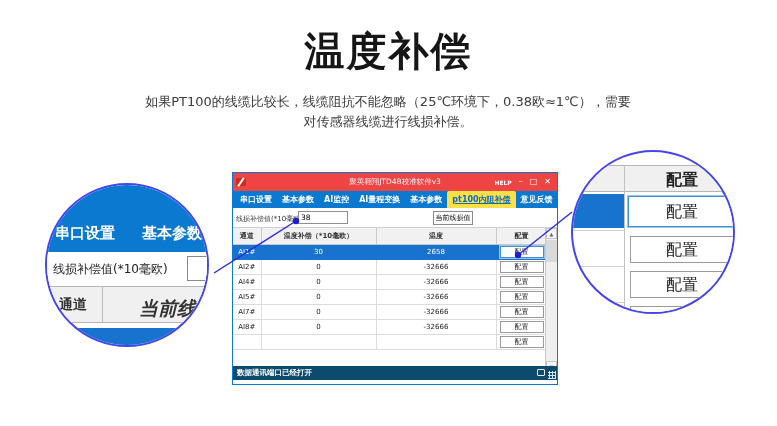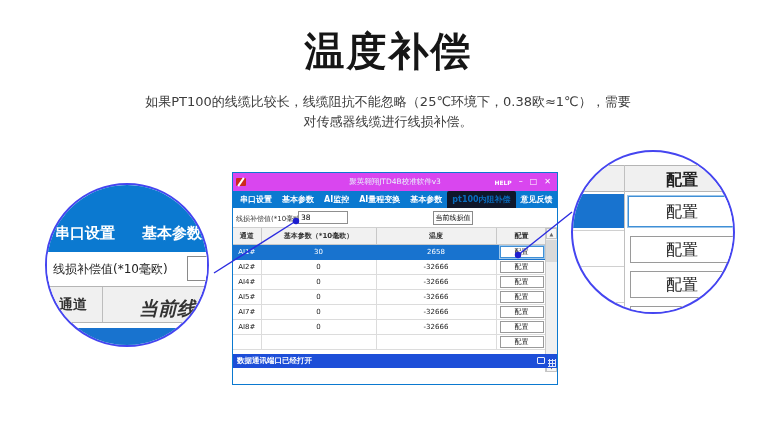--- a/index.html
+++ b/index.html
@@ -8,33 +8,33 @@
 
   
   .page-title { position:absolute; top:24px; left:0; width:777px; text-align:center;
     font-size:40px; font-weight:700; color:#161616; letter-spacing:2px; }
   .page-desc { position:absolute; top:92px; left:58px; width:660px; text-align:center;
     font-size:13px; line-height:1.55; color:#3c3c3c; }
 
   
   .window { position:absolute; left:232px; top:172px; width:326px; height:213px;
     background:#fff; border:1px solid #0b79d0; font-size:7px; }
-  .titlebar { position:absolute; left:0; top:0; width:100%; height:18px; background:#d946ef;
+  .titlebar { position:absolute; left:0; top:0; width:100%; height:18px; background:#ef4444;
     display:flex; align-items:center; color:#fff; }
   .logo { width:10px; height:8px; background:#cc2b1d; margin-left:3px; position:relative; border-radius:1px; }
   .logo::after { content:""; position:absolute; left:4px; top:-1px; width:2px; height:10px;
     background:#fff; transform:rotate(35deg); }
   .win-title { position:absolute; left:0; width:100%; text-align:center; font-size:7.5px; color:#e8f2fb; }
   .tb-right { margin-left:auto; display:flex; align-items:center; gap:7px; padding-right:6px; z-index:2; }
   .tb-help { font-size:6px; font-weight:700; }
   .tb-btn { font-size:8px; line-height:1; }
   .tabs { position:absolute; left:0; top:18px; width:100%; height:17px; background:#0b79d0;
     display:flex; justify-content:space-between; align-items:stretch; padding:0 2px; }
   .tab { color:#fff; font-size:8px; font-weight:700; line-height:17px; padding:0 5px; white-space:nowrap; }
-  .tab.active { background:#0f172a; color:#0a6cbd; border-radius:2px 2px 0 0; }
+  .tab.active { background:#fde047; color:#0a6cbd; border-radius:2px 2px 0 0;text-decoration:underline; }
   .toolbar { position:absolute; left:0; top:35px; width:100%; height:20px; background:#fff;
     border-bottom:1px solid #d0d0d0; }
   .tb-label { position:absolute; left:3px; top:6px; font-size:7px; color:#333; }
   .tb-input { position:absolute; left:65px; top:3px; width:50px; height:13px;
     border:1px solid #8f8f8f; font-size:7.5px; padding:0 2px; font-family:inherit; }
   .tb-cfgall { position:absolute; left:200px; top:3px; width:40px; height:14px;
     border:1px solid #8a8a8a; background:#fdfdfd; font-size:7px; font-family:inherit; }
   .tablewrap { position:absolute; left:0; top:55px; width:100%; height:144px; overflow:hidden; }
   table.grid { border-collapse:collapse; table-layout:fixed; width:314px; }
   .grid th { height:16px; background:#f1f1f1; border:1px solid #c8c8c8; border-top:none;
@@ -45,21 +45,21 @@
   tr.selected td { background:#1873cf; color:#fff; border-color:#1873cf; }
   .cfg-btn { width:44px; height:12px; font-size:7px; border:1px solid #9a9a9a; background:#fff;
     color:#222; font-family:inherit; line-height:10px; padding:0; }
   .cfg-btn.focus { border:1px solid #3f8fd6; box-shadow:0 0 0 1px #9cc6ea; }
   .vscroll { position:absolute; right:0; top:0; width:12px; height:144px; background:#f0f0f0;
     border-left:1px solid #c8c8c8; }
   .sb-arrow { position:absolute; left:0; width:11px; height:11px; background:#f6f6f6;
     border:1px solid #c4c4c4; font-size:5px; color:#666; text-align:center; line-height:10px; }
   .sb-up { top:0; } .sb-dn { bottom:0; }
   .sb-thumb { position:absolute; left:0; top:12px; width:11px; height:22px; background:#d9d9d9; }
-  .statusbar { position:absolute; left:0; bottom:16px; width:100%; height:14px; background:#1d4ed8;
+  .statusbar { position:absolute; left:0; bottom:4px; width:100%; height:14px; background:#0c4a6e;
     color:#fff; font-size:7.5px; font-weight:700; line-height:14px; padding-left:4px; }
   .status-icon { position:absolute; right:12px; top:3px; width:8px; height:7px;
     border:1px solid #fff; border-radius:1px; opacity:.9; }
   .grip { position:absolute; right:1px; bottom:1px; width:8px; height:8px;
     background-image:radial-gradient(circle, rgba(255,255,255,.85) 1px, transparent 1.2px);
     background-size:3px 3px; }
 
   
   .callout { position:absolute; border:2px solid #4545f0; border-radius:50%;
     background:#fff; overflow:hidden; }
@@ -140,21 +140,21 @@
       <table class="grid">
         <colgroup>
             <col style="width:28px">
             <col style="width:115px">
             <col style="width:120px">
             <col style="width:51px">
           </colgroup>
         <tbody>
             <tr>
           <th>通道</th>
-          <th>基本参数（*10毫欧）</th>
+          <th>温度补偿（*10毫欧）</th>
           <th>温度</th>
           <th>配置</th>
         </tr>
         <tr class="selected">
           <td class="ch">AI1#</td>
           <td>30</td>
           <td>2658</td>
           <td><button class="cfg-btn focus">配置</button></td>
         </tr>
         <tr>

